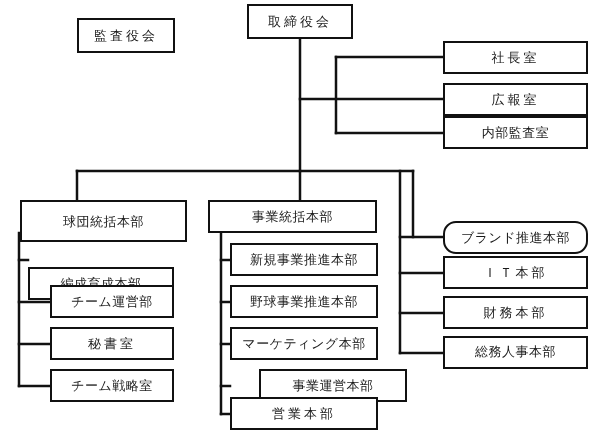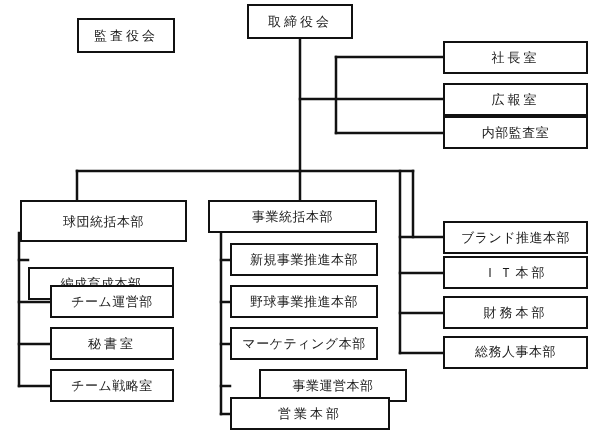--- a/index.html
+++ b/index.html
@@ -120,24 +120,24 @@
       </div>
       <div class="org-box" style="left: 230px; top: 285px; width: 148px; height: 33px; border-color: rgb(17, 17, 17);">
         <span class="org-box-label">野球事業推進本部</span>
       </div>
       <div class="org-box" style="left: 230px; top: 327px; width: 148px; height: 33px; border-color: rgb(17, 17, 17);">
         <span class="org-box-label">マーケティング本部</span>
       </div>
       <div class="org-box" style="left: 230px; top: 369px; width: 148px; height: 33px; border-color: rgb(17, 17, 17); margin-left: 29px;">
         <span class="org-box-label">事業運営本部</span>
       </div>
-      <div class="org-box" style="left: 230px; top: 397px; width: 160px; height: 33px; border-color: rgb(17, 17, 17);">
+      <div class="org-box" style="left: 230px; top: 397px; width: 148px; height: 33px; border-color: rgb(17, 17, 17);">
         <span class="org-box-label wide-spacing">営業本部</span>
       </div>
-      <div class="org-box" style="left: 443px; top: 221px; width: 145px; height: 33px; border-color: rgb(17, 17, 17);">
+      <div class="org-box" style="left: 443px; top: 221px; width: 145px; height: 33px; border-color: rgb(17, 17, 17); border-radius: 13px;">
         <span class="org-box-label">ブランド推進本部</span>
       </div>
       <div class="org-box" style="left: 443px; top: 256px; width: 145px; height: 33px; border-color: rgb(17, 17, 17);">
         <span class="org-box-label wide-spacing">ＩＴ本部</span>
       </div>
       <div class="org-box" style="left: 443px; top: 296px; width: 145px; height: 33px; border-color: rgb(17, 17, 17);">
         <span class="org-box-label wide-spacing">財務本部</span>
       </div>
       <div class="org-box" style="left: 443px; top: 336px; width: 145px; height: 33px; border-color: rgb(17, 17, 17); font-family: Liberation Mono, monospace;">
         <span class="org-box-label">総務人事本部</span>

